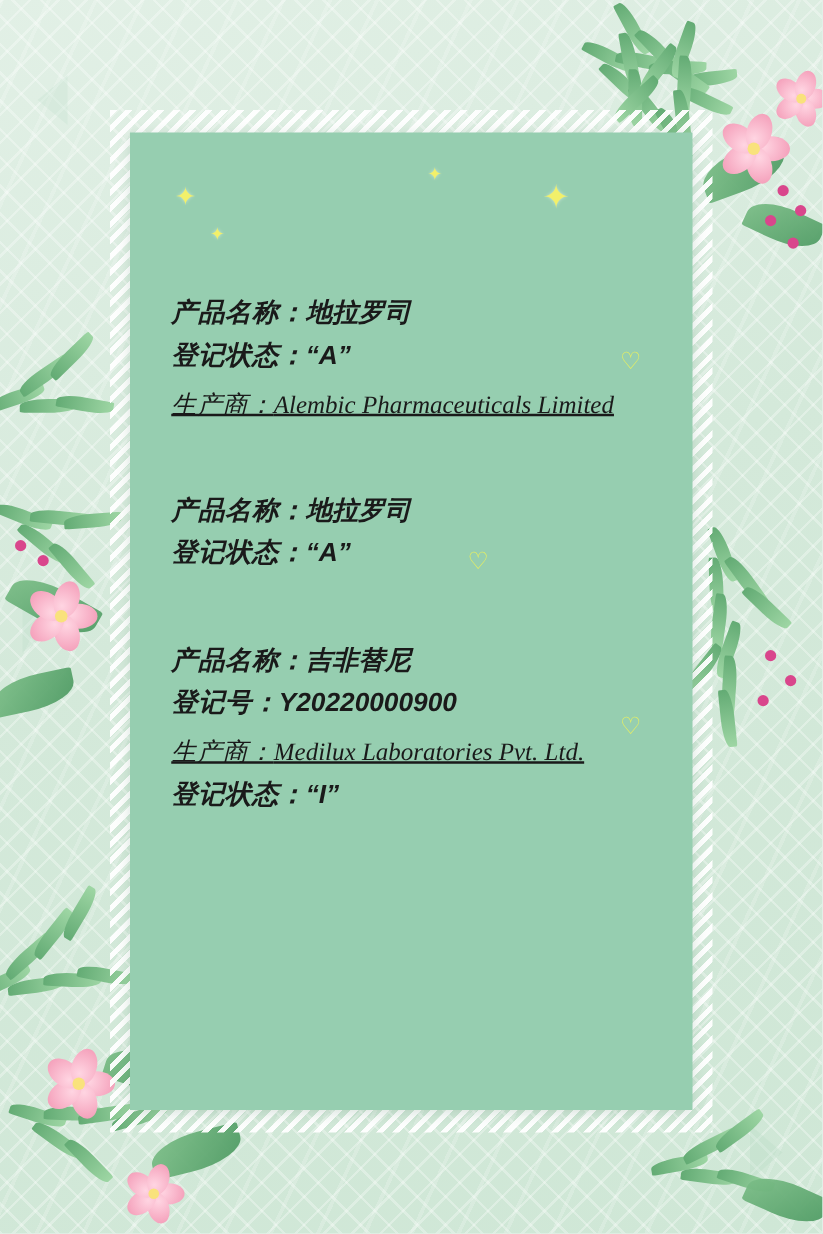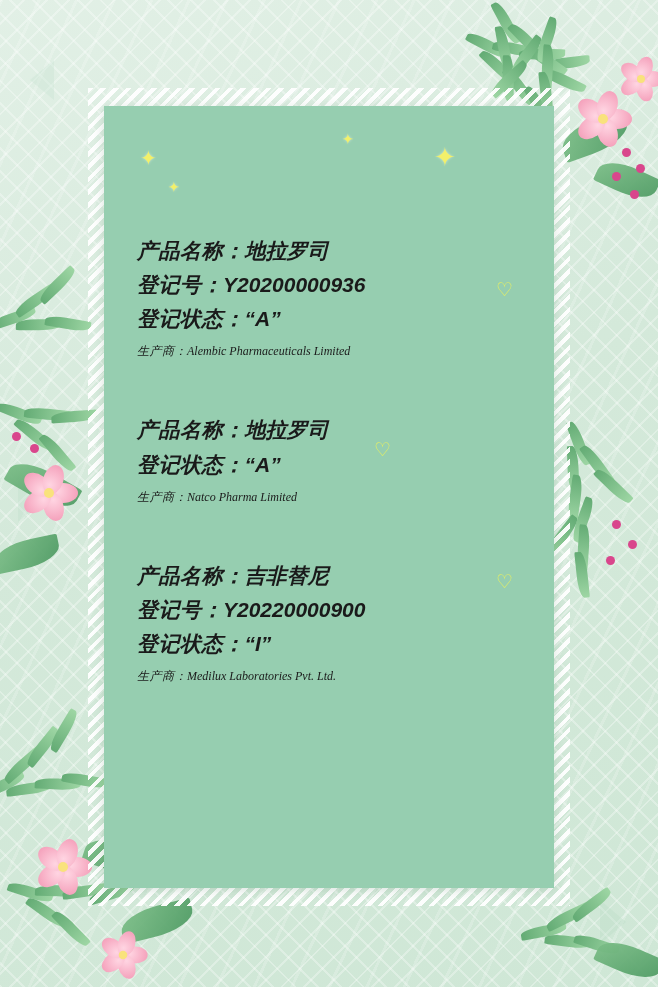--- a/index.html
+++ b/index.html
@@ -152,25 +152,26 @@
     color: #1a1a1a;
     font-size: 21px;
     line-height: 1.62;
     font-weight: bold;
     font-style: italic;
     white-space: nowrap;
   }
   .row .label { letter-spacing: .5px; }
   .row .value { font-style: italic; text-align: center; }
   .row.maker {
-    font-size: 12px;
+    font-size: 20px;
     font-weight: normal;
     font-style: italic;
     font-family: "Liberation Serif", serif;
     margin-top: 6px;
+    text-decoration: underline;
   }
   .row.maker .value { font-weight: normal; }
 </style>
 </head>
 <body>
 
 <div class="poster">
 
   <div class="bg-base"></div>
   <div class="bg-diagonals"></div>
@@ -328,52 +329,46 @@
     <span class="heart" style="left:392px;top:466px;">♡</span>
 
 
     <div class="entries">
 
       <div class="entry">
         <div class="row">
           <span class="label">产品名称：</span><span class="value">地拉罗司</span>
         </div>
         <div class="row">
-          <span class="label">登记号：</span><span class="value">Y20200000936</span>
-        </div>
-        <div class="row">
           <span class="label">登记状态：</span><span class="value">“A”</span>
         </div>
         <div class="row maker">
           <span class="label">生产商：</span><span class="value">Alembic Pharmaceuticals Limited</span>
         </div>
       </div>
 
       <div class="entry">
         <div class="row">
           <span class="label">产品名称：</span><span class="value">地拉罗司</span>
         </div>
         <div class="row">
           <span class="label">登记状态：</span><span class="value">“A”</span>
         </div>
-        <div class="row maker">
-          <span class="label">生产商：</span><span class="value">Natco Pharma Limited</span>
-        </div>
       </div>
 
       <div class="entry">
         <div class="row">
           <span class="label">产品名称：</span><span class="value">吉非替尼</span>
         </div>
         <div class="row">
           <span class="label">登记号：</span><span class="value">Y20220000900</span>
-        </div>
-        <div class="row">
-          <span class="label">登记状态：</span><span class="value">“I”</span>
         </div>
         <div class="row maker">
           <span class="label">生产商：</span><span class="value">Medilux Laboratories Pvt. Ltd.</span>
         </div>
+        <div class="row">
+          <span class="label">登记状态：</span><span class="value">“I”</span>
+        </div>
       </div>
 
     </div>
   </div>
 </div>
 
 </body></html>

